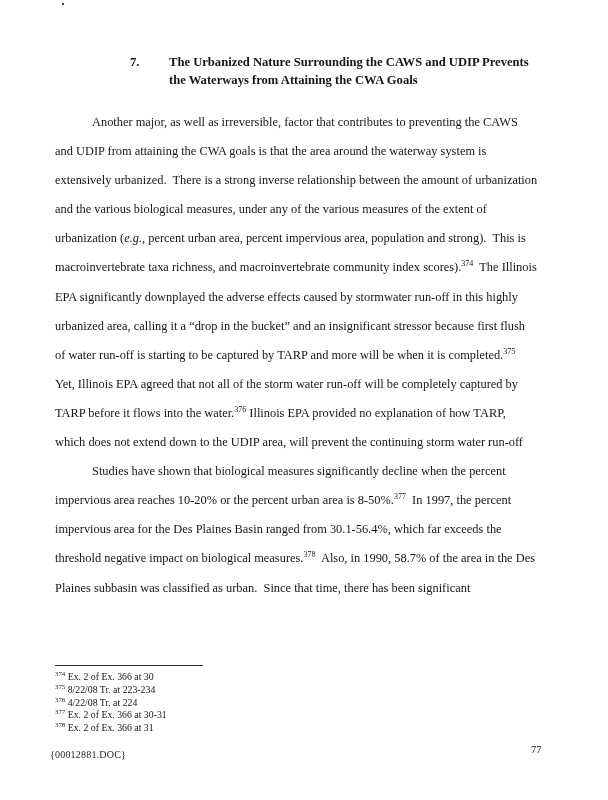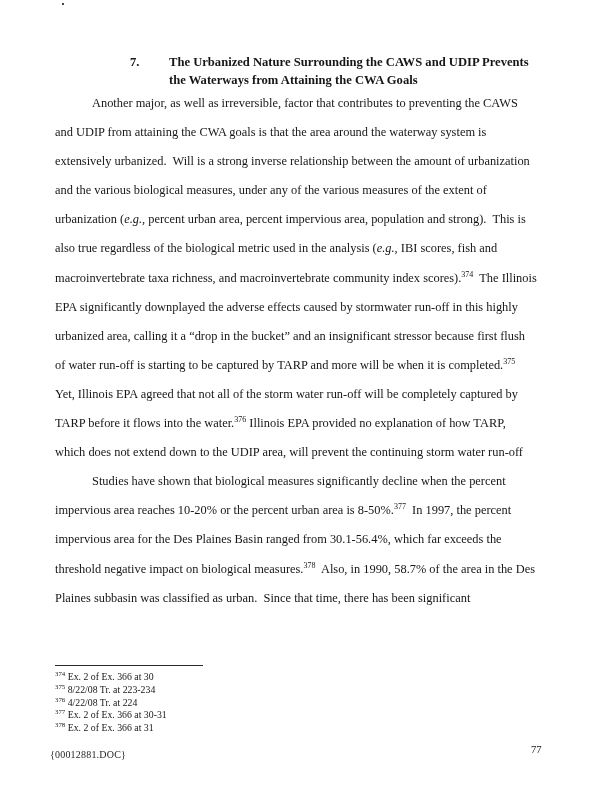--- a/index.html
+++ b/index.html
@@ -8,21 +8,21 @@
     font-family:"Liberation Serif", "DejaVu Serif", serif;
     color:#161616;overflow:hidden;
   }
   .artifact-dot{position:absolute;left:62px;top:3px;width:2px;height:2px;background:#444;}
   .heading{
     position:absolute;left:130px;top:54px;width:430px;
     font-weight:bold;font-size:12.6px;line-height:17.6px;
   }
   .h-num{position:absolute;left:0;top:0;}
   .h-text{margin-left:39px;}
-  .body-text{position:absolute;left:55px;top:89px;width:515px;font-size:12.4px;font-family:Liberation Serif, serif;}
+  .body-text{position:absolute;left:55px;top:108px;width:515px;font-size:12.4px;font-family:Liberation Serif, serif;}
   .line{height:29.1px;line-height:29.1px;white-space:pre;}
   .line.indent{padding-left:37px;}
   .sup{font-size:8px;vertical-align:super;line-height:0;}
   .ital{font-style:italic;text-align:center;}
   .fn-rule{position:absolute;left:55px;top:665px;width:148px;height:1px;background:#2a2a2a;}
   .footnotes{position:absolute;left:55px;top:671px;font-size:9.8px;}
   .fn-line{height:12.8px;line-height:12.8px;white-space:pre;}
   .fn-sup{font-size:6.8px;vertical-align:super;line-height:0;}
   .footer-stamp{position:absolute;left:50px;top:749px;font-size:10px;color:#262626;letter-spacing:0.2px;}
   .page-number{position:absolute;left:531px;top:744px;font-size:10.5px;}
@@ -37,24 +37,23 @@
     <span class="h-num">7.</span>
     <div class="h-text">
       <div>The Urbanized Nature Surrounding the CAWS and UDIP Prevents</div>
       <div>the Waterways from Attaining the CWA Goals</div>
     </div>
   </div>
 
   <div class="body-text" id="body-text">
       <div class="line indent"><span>Another major, as well as irreversible, factor that contributes to preventing the CAWS</span></div>
       <div class="line"><span>and UDIP from attaining the CWA goals is that the area around the waterway system is</span></div>
-      <div class="line"><span>extensively urbanized.  Will is a strong inverse relationship between the amount of urbanization</span></div>
+      <div class="line"><span>extensively urbanized.  There is a strong inverse relationship between the amount of urbanization</span></div>
       <div class="line"><span>and the various biological measures, under any of the various measures of the extent of</span></div>
       <div class="line"><span>urbanization (</span><span class="ital">e.g.</span><span>, percent urban area, percent impervious area, population and strong).  This is</span></div>
-      <div class="line"><span>also true regardless of the biological metric used in the analysis (</span><span class="ital">e.g.</span><span>, IBI scores, fish and</span></div>
       <div class="line"><span>macroinvertebrate taxa richness, and macroinvertebrate community index scores).</span><span class="sup">374</span><span>  The Illinois</span></div>
       <div class="line"><span>EPA significantly downplayed the adverse effects caused by stormwater run-off in this highly</span></div>
       <div class="line"><span>urbanized area, calling it a “drop in the bucket” and an insignificant stressor because first flush</span></div>
       <div class="line"><span>of water run-off is starting to be captured by TARP and more will be when it is completed.</span><span class="sup">375</span></div>
       <div class="line"><span>Yet, Illinois EPA agreed that not all of the storm water run-off will be completely captured by</span></div>
       <div class="line"><span>TARP before it flows into the water.</span><span class="sup">376</span><span> Illinois EPA provided no explanation of how TARP,</span></div>
       <div class="line"><span>which does not extend down to the UDIP area, will prevent the continuing storm water run-off</span></div>
       <div class="line indent"><span>Studies have shown that biological measures significantly decline when the percent</span></div>
       <div class="line"><span>impervious area reaches 10-20% or the percent urban area is 8-50%.</span><span class="sup">377</span><span>  In 1997, the percent</span></div>
       <div class="line"><span>impervious area for the Des Plaines Basin ranged from 30.1-56.4%, which far exceeds the</span></div>

